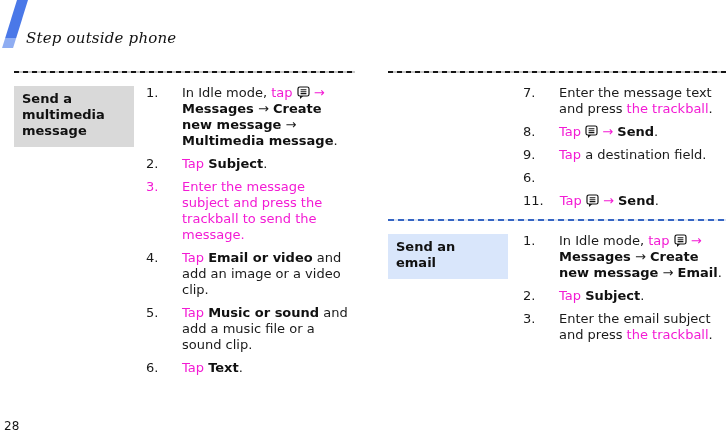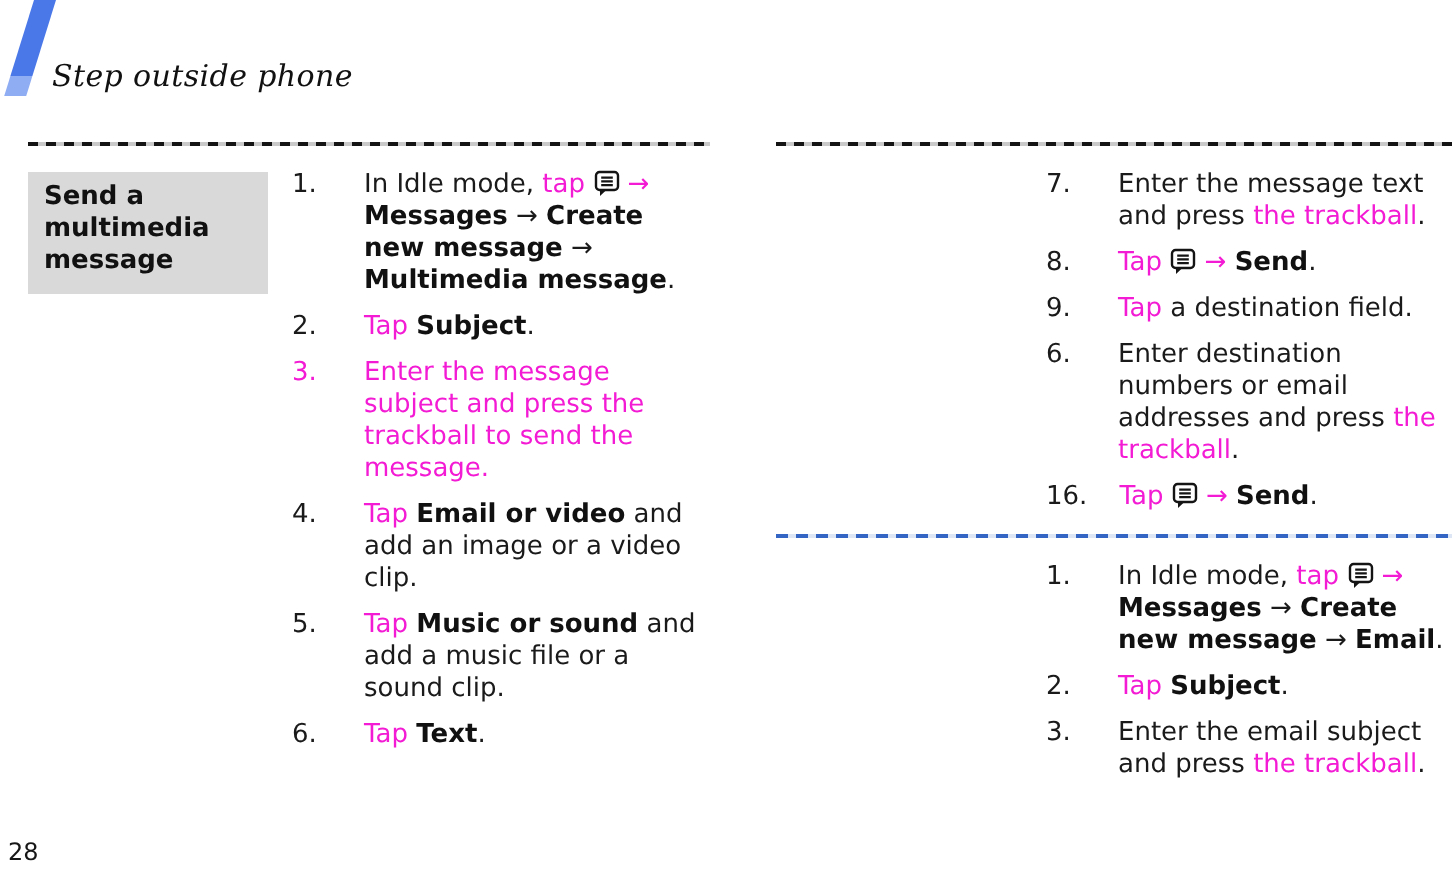--- a/index.html
+++ b/index.html
@@ -97,33 +97,33 @@
                 <path d="M3 10 L3 13 L6.2 10 Z" fill="#141414"></path>
                 <path d="M3.6 3.8h5.8M3.6 5.7h5.8M3.6 7.6h5.8" stroke="#141414" stroke-width="1.1" fill="none"></path>
               </svg></span><span class="seg m"> → </span><span class="seg b">Send</span><span class="seg n">.</span></span>
         </div>
         <div class="item">
           <span class="num">9.</span>
           <span class="body"><span class="seg m">Tap </span><span class="seg n">a destination field.</span></span>
         </div>
         <div class="item">
           <span class="num">6.</span>
-          <span class="body"><span class="seg n">Enter destination numbers or email addresses and press </span><span class="seg m">the trackball</span><span class="seg n">.</span></span>
         </div>
         <div class="item">
-          <span class="num">16.</span>
+          <span class="num">11.</span>
           <span class="body"><span class="seg m">Tap </span><span class="icon"><svg width="13" height="13" viewBox="0 0 13 13">
                 <rect x="1" y="1" width="11" height="9" rx="1.8" fill="none" stroke="#141414" stroke-width="1.2"></rect>
                 <path d="M3 10 L3 13 L6.2 10 Z" fill="#141414"></path>
                 <path d="M3.6 3.8h5.8M3.6 5.7h5.8M3.6 7.6h5.8" stroke="#141414" stroke-width="1.1" fill="none"></path>
               </svg></span><span class="seg m"> → </span><span class="seg b">Send</span><span class="seg n">.</span></span>
         </div>
       </div>
       <div class="divider blue"></div>
       <div class="section">
+        <div class="label-box blue">Send an email</div>
         <div class="item">
           <span class="num">1.</span>
           <span class="body"><span class="seg n">In Idle mode, </span><span class="seg m">tap </span><span class="icon"><svg width="13" height="13" viewBox="0 0 13 13">
                 <rect x="1" y="1" width="11" height="9" rx="1.8" fill="none" stroke="#141414" stroke-width="1.2"></rect>
                 <path d="M3 10 L3 13 L6.2 10 Z" fill="#141414"></path>
                 <path d="M3.6 3.8h5.8M3.6 5.7h5.8M3.6 7.6h5.8" stroke="#141414" stroke-width="1.1" fill="none"></path>
               </svg></span><span class="seg m"> → </span><span class="seg b">Messages</span><span class="seg n"> → </span><span class="seg b">Create new message</span><span class="seg n"> → </span><span class="seg b">Email</span><span class="seg n">.</span></span>
         </div>
         <div class="item">
           <span class="num">2.</span>

